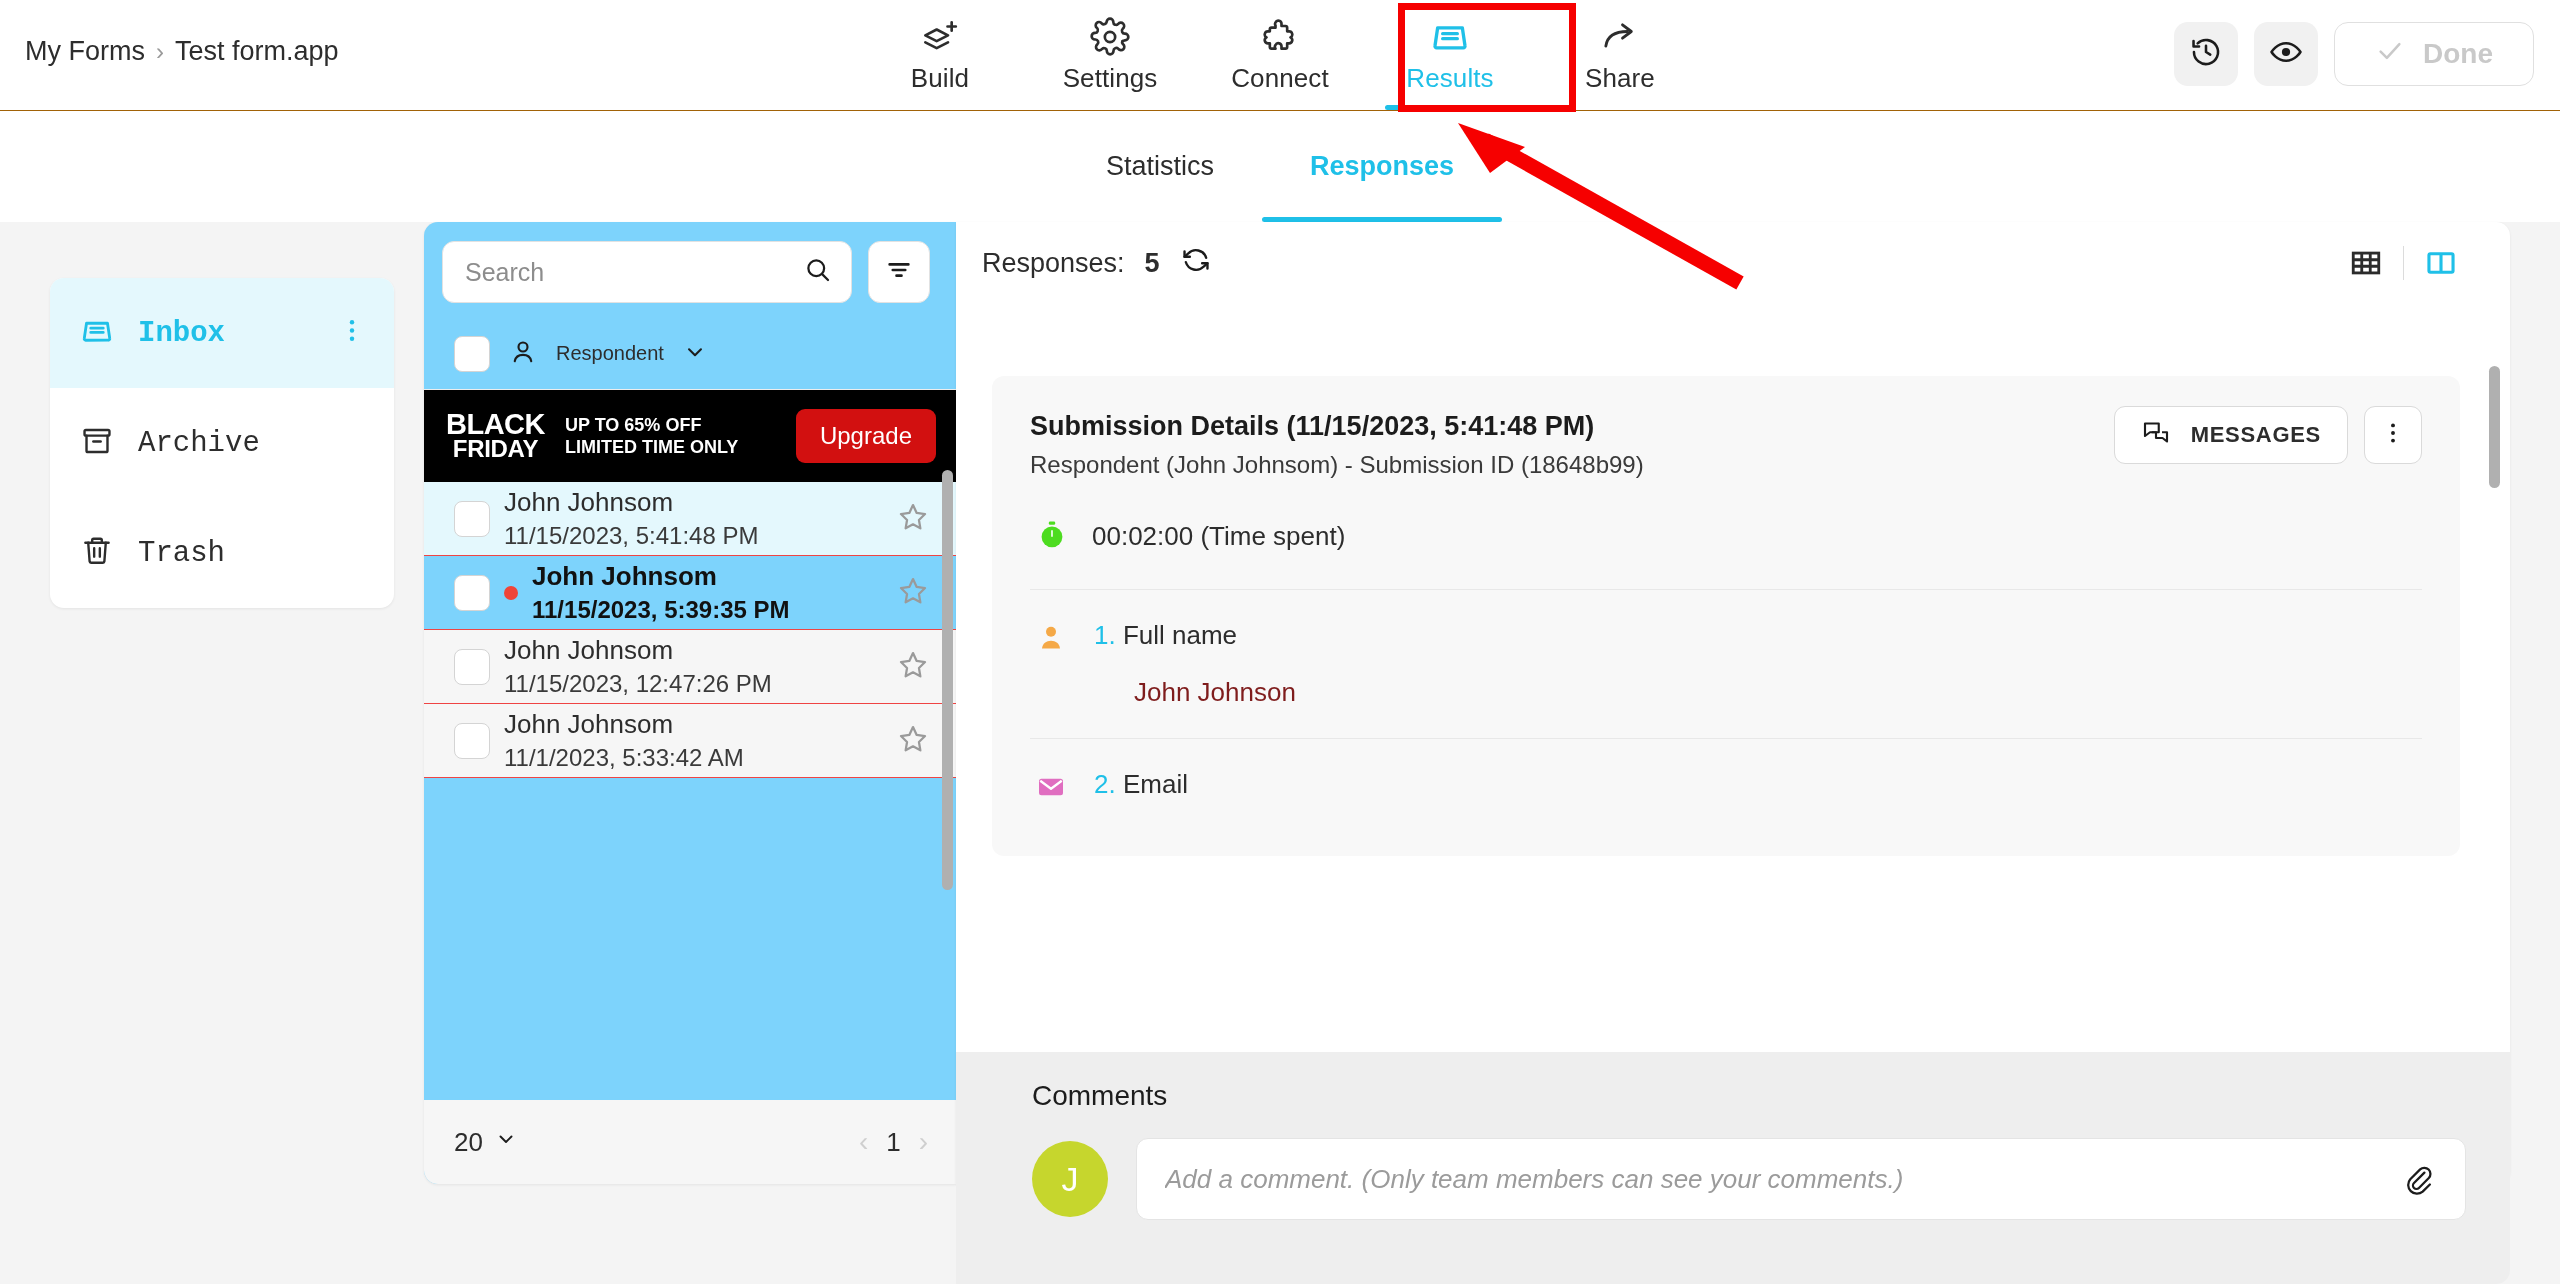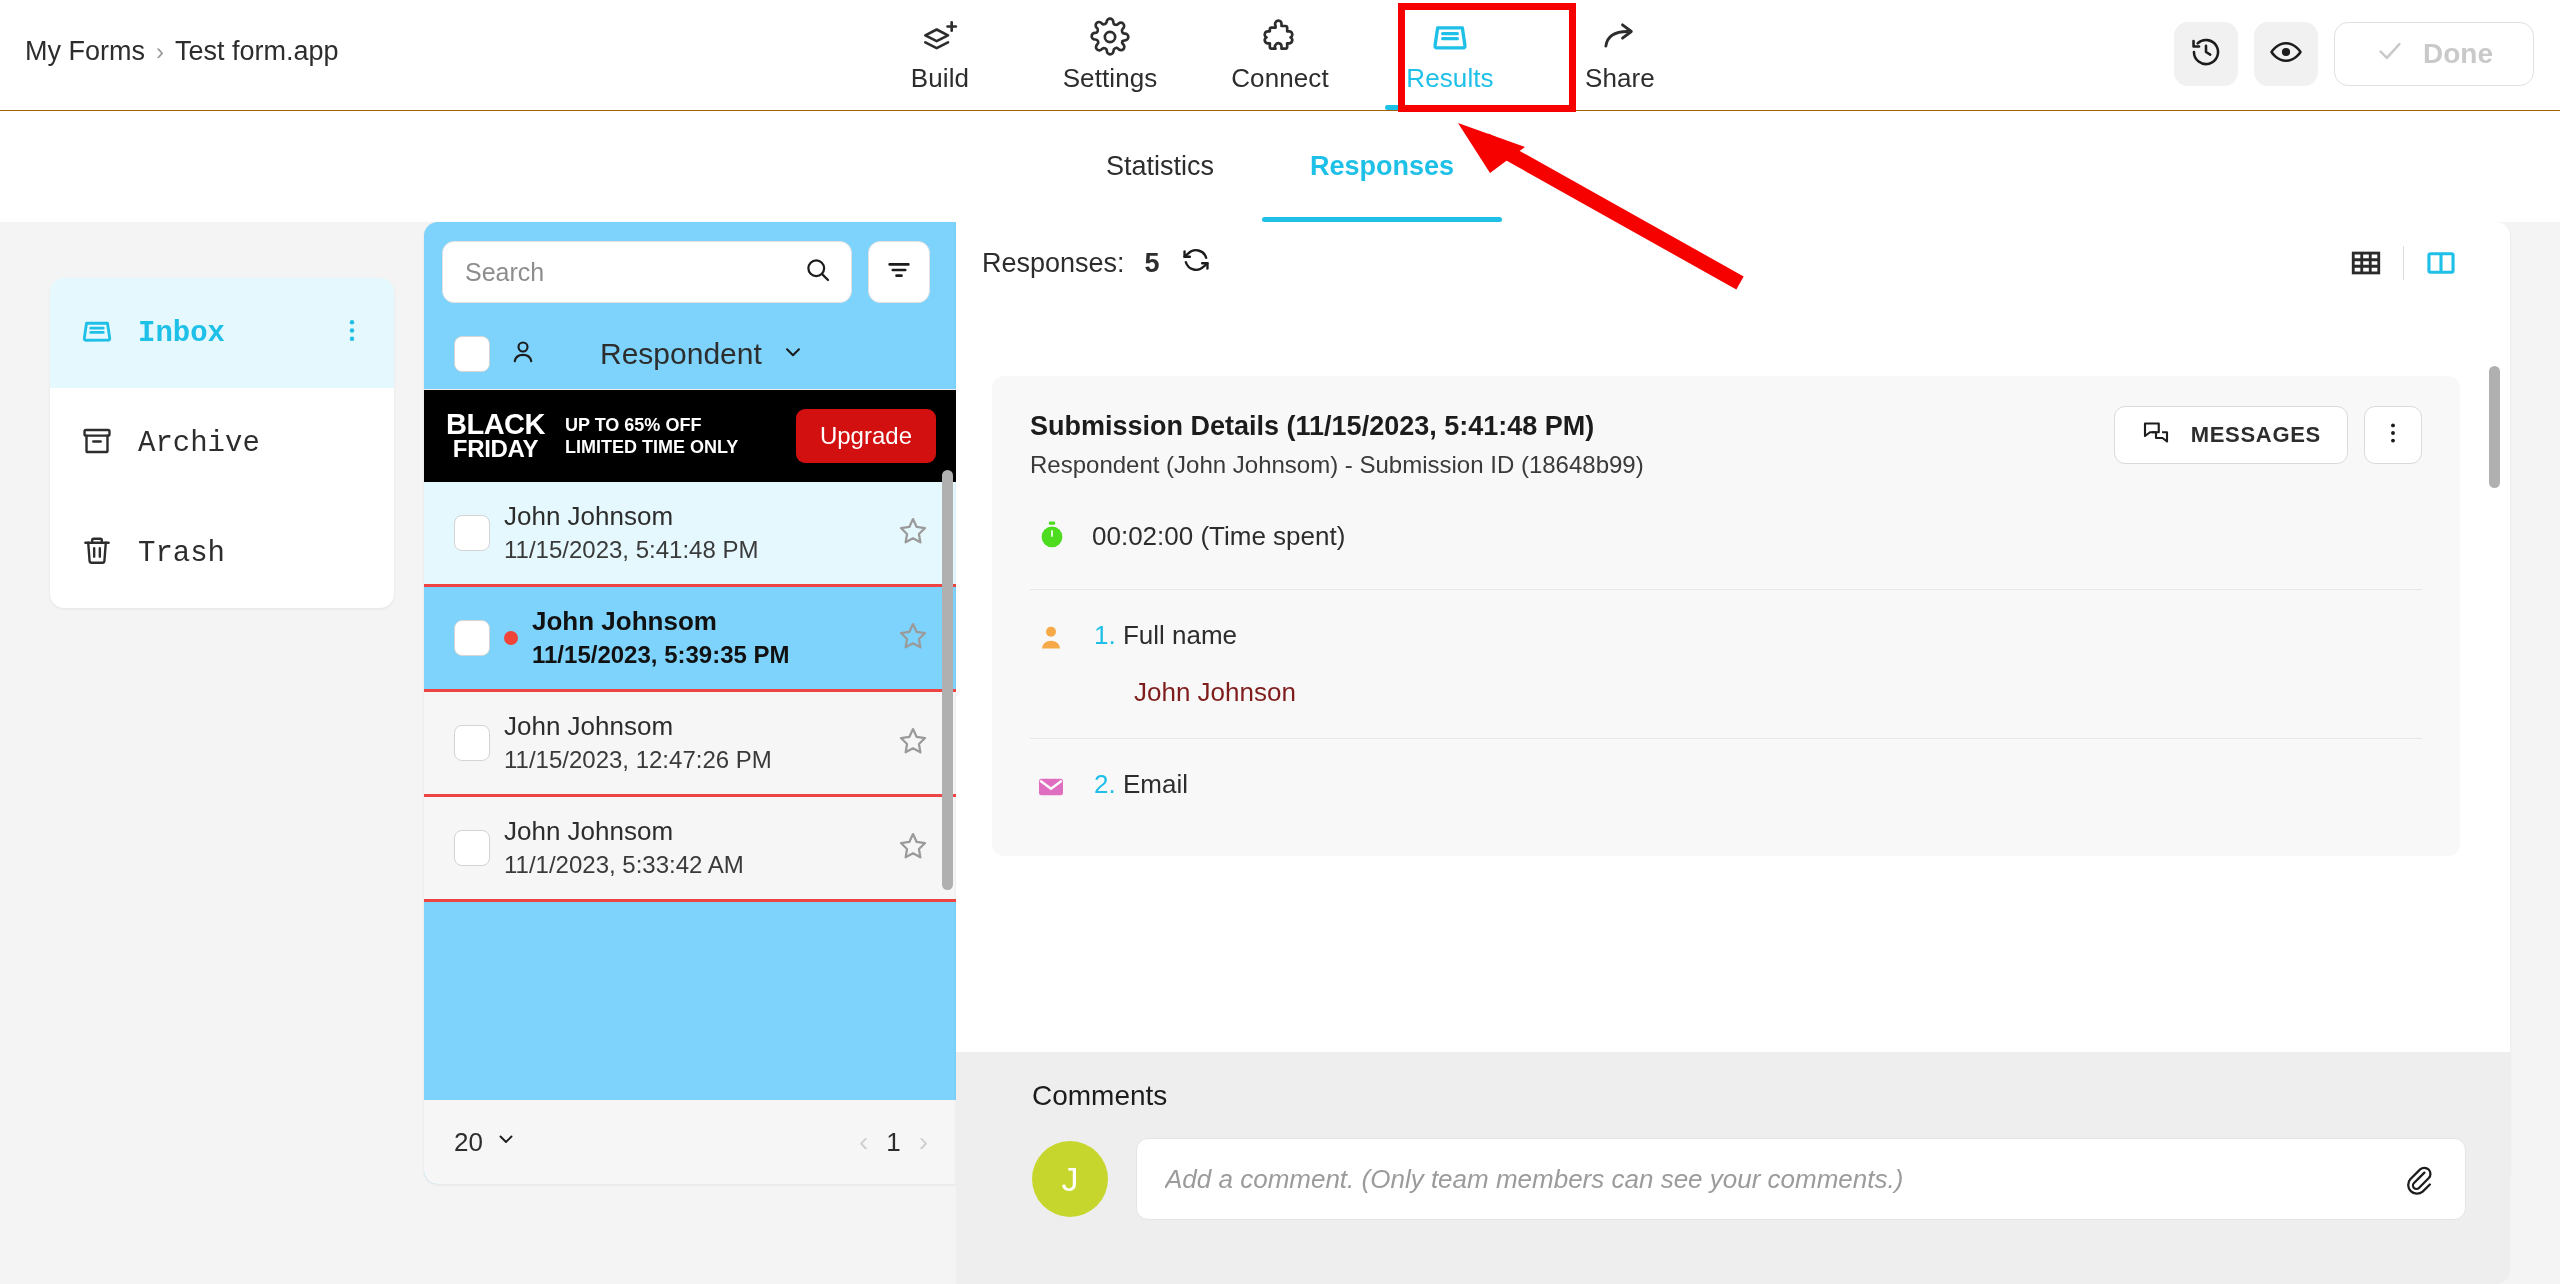--- a/index.html
+++ b/index.html
@@ -112,42 +112,42 @@
     display: flex; align-items: center; justify-content: center; cursor: pointer; background: #fff;
   }
   .list-header {
     height: 72px; display: flex; align-items: center; gap: 18px; padding: 0 26px 0 30px;
     border-bottom: 1px solid #ededed; margin-top: 14px;
   }
   .cbox {
     width: 36px; height: 36px; border: 1px solid #d4d4d4; border-radius: 8px;
     background: #fff; cursor: pointer; flex: none;
   }
-  .lh-label { font-size: 30px; color: #2d2d2d; margin-left: 44px; }
+  .lh-label { font-size: 20px; color: #2d2d2d; }
 
   .promo {
     height: 92px; background: #000; display: flex; align-items: center; gap: 20px;
     padding: 0 20px 0 22px;
   }
   .bf {
     color: #fff; font-weight: bold; line-height: .95; text-align: center; flex: none;
     font-family: "Liberation Sans", sans-serif;
   }
   .bf .l1 { font-size: 29px; letter-spacing: -.5px; display: block; }
   .bf .l2 { font-size: 24px; letter-spacing: -.3px; display: block; }
   .promo-text { color: #fff; font-size: 18px; font-weight: bold; line-height: 1.23; flex: 1; }
   .upgrade-btn {
     background: #d21010; color: #fff; font-size: 24px; border: none; border-radius: 9px;
     padding: 13px 24px; cursor: pointer; font-family: "Liberation Sans", sans-serif; flex: none;
   }
 
   .resp-list { position: relative; }
   .resp-item {
-    height: 105px; display: flex; align-items: center; gap: 14px; padding: 0 26px 0 30px;
-    border-bottom: 3px solid #ef4444; cursor: pointer; position: relative;
+    height: 74px; display: flex; align-items: center; gap: 14px; padding: 0 26px 0 30px;
+    border-bottom: 1px solid #ef4444; cursor: pointer; position: relative;
   }
   .resp-item.selected { background: #e4f8fd; }
   .resp-item.alt { background: #f6f6f6; }
   .unread-dot { width: 14px; height: 14px; border-radius: 50%; background: #f04438; flex: none; }
   .ri-main { flex: 1; min-width: 0; }
   .ri-name { font-size: 26px; color: #2d2d2d; line-height: 1.35; }
   .ri-date { font-size: 24px; color: #3a3a3a; line-height: 1.35; }
   .resp-item.unread .ri-name, .resp-item.unread .ri-date { font-weight: bold; color: #111; }
   .star { cursor: pointer; flex: none; }
 

